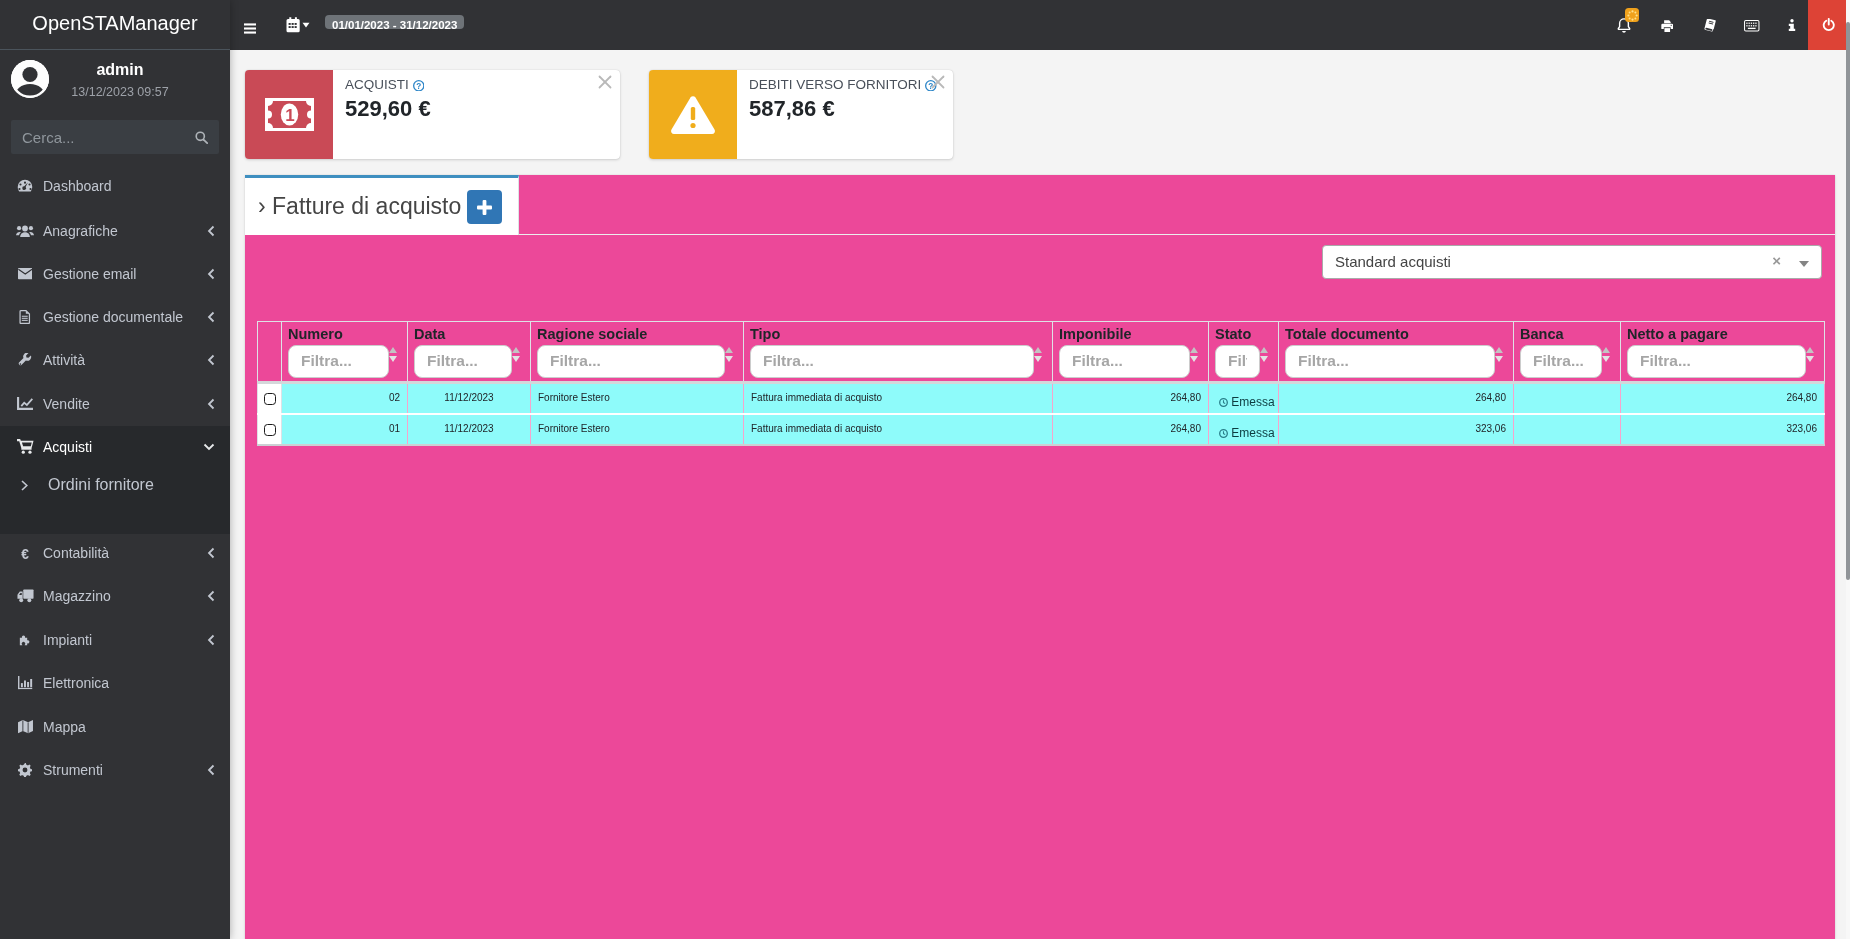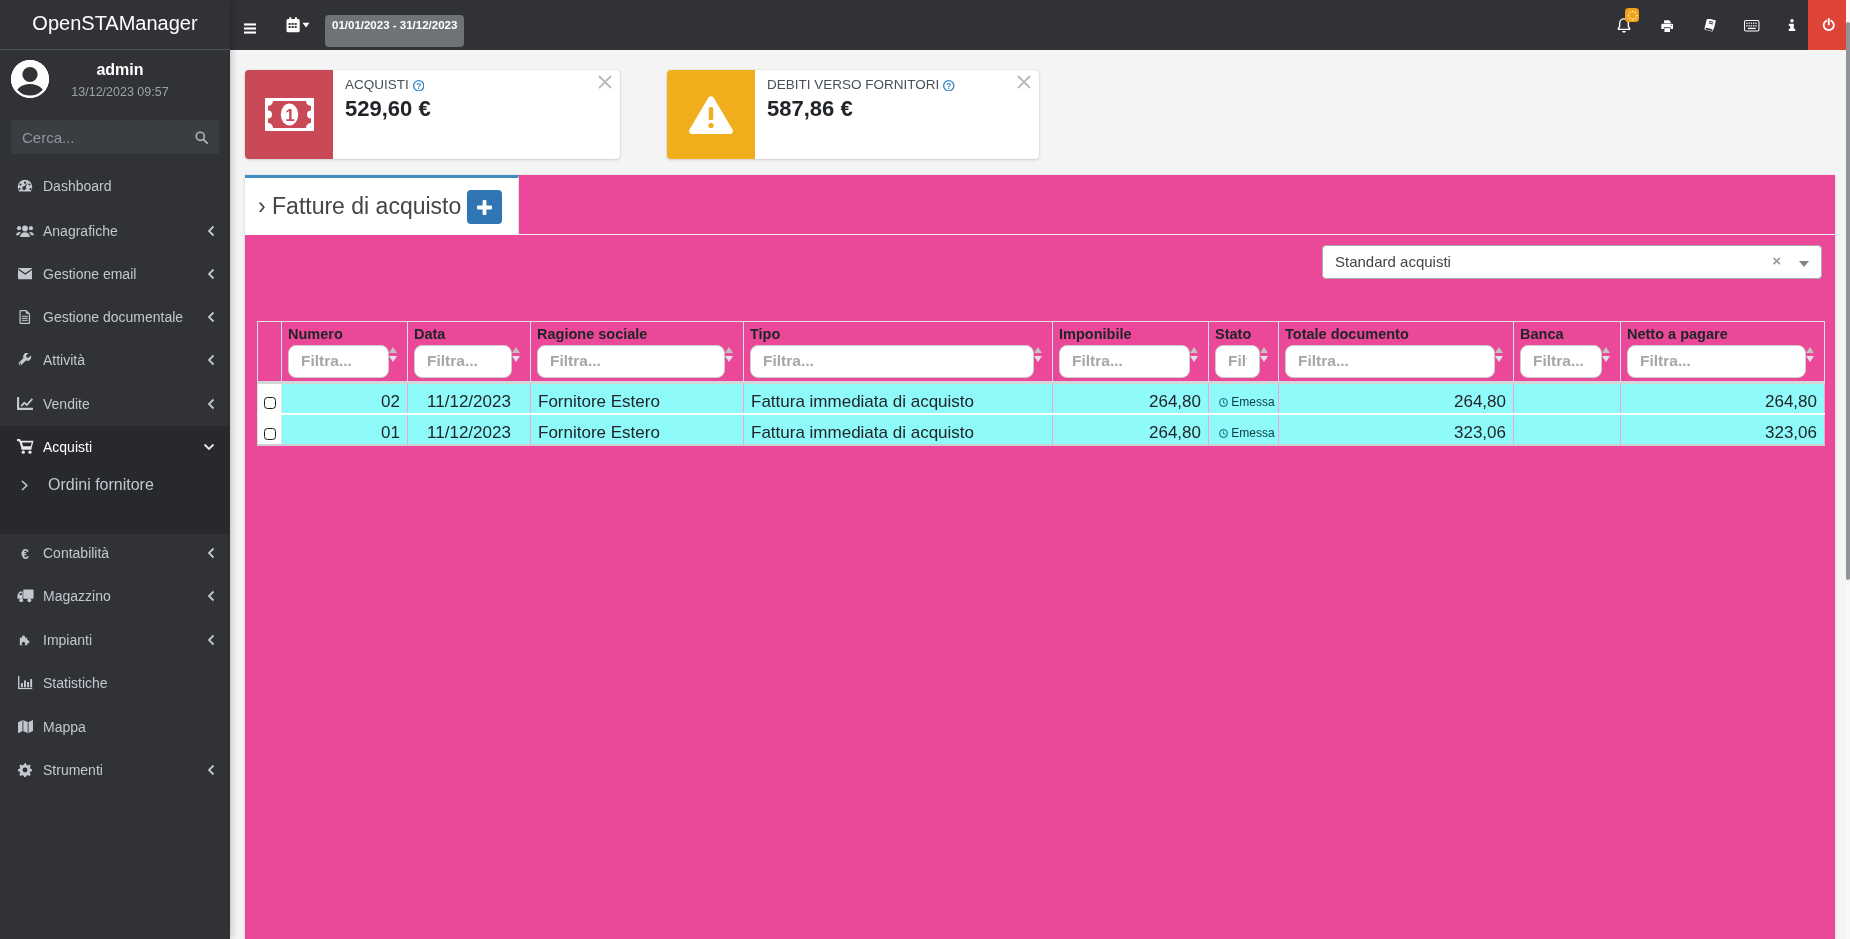--- a/index.html
+++ b/index.html
@@ -23,21 +23,21 @@
 #acqblock { position:absolute; left:0; top:426px; width:230px; height:108px; background:#27292c; z-index:0; }
 .mi { z-index:1; }
 .smi { position:absolute; left:0; width:230px; height:31px;text-decoration:underline; }
 .smi .ic { position:absolute; left:21px; top:0; height:31px; display:flex; align-items:center; }
 .smi .tx { position:absolute; left:48px; top:0; height:31px; display:flex; align-items:center; font-size:16px; color:#c2c7d0; }
 
 
 #topbar { position:absolute; left:230px; top:0; width:1616px; height:50px; background:#313235; }
 #hamb { position:absolute; left:14px; top:20px; }
 #calgrp { position:absolute; left:56px; top:17px; height:16px; }
-#datebadge { position:absolute; left:95px; top:15px; height:32px; background:#6e7378; color:#fff; border-radius:4px; font-size:11.5px; font-weight:bold; line-height:20px; padding:0 7px; }
+#datebadge { position:absolute; left:95px; top:15px; height:14px; background:#6e7378; color:#fff; border-radius:4px; font-size:11.5px; font-weight:bold; line-height:20px; padding:0 7px; }
 .tbico { position:absolute; top:0; width:40px; height:50px; display:flex; align-items:center; justify-content:center; }
 #pwr { position:absolute; left:1578px; top:0; width:38px; height:50px; background:#dd4336; display:flex; align-items:center; justify-content:center; padding-left:3px; }
 #notifbadge { position:absolute; left:1395px; top:8px; width:14px; height:14px; background:#efa11c; border-radius:3.5px; display:flex; align-items:center; justify-content:center; }
 
 
 #content { position:absolute; left:230px; top:50px; width:1616px; height:889px; background:#f4f4f4; }
 
 .infobox { position:absolute; top:20px; height:89px; background:#fff; border-radius:4px; box-shadow:0 0 1px rgba(0,0,0,.2), 0 1px 3px rgba(0,0,0,.15); }
 .infobox .isq { position:absolute; left:0; top:0; width:88px; height:89px; border-radius:4px 0 0 4px; display:flex; align-items:center; justify-content:center; }
 .infobox .lbl { position:absolute; left:100px; top:7px; font-size:13.5px; color:#49505a; }
@@ -59,21 +59,21 @@
 
 
 #tbl { position:absolute; left:12px; top:145.5px; width:1567px; border-collapse:collapse; table-layout:fixed; }
 #tbl th { border:1px solid #dee2e6; border-bottom:3px solid #d4d7da; position:relative; vertical-align:top; padding:4px 6px 3px 6px; text-align:left; }
 #tbl th .hl { font-size:14.5px; font-weight:bold; color:#212529; white-space:nowrap; overflow:hidden; }
 #tbl th input { display:block; margin-top:3px; width:calc(100% - 12px); height:33px; border:1px solid #ccc; border-radius:8px; font-family:"Liberation Sans",sans-serif; font-size:15.5px; font-weight:bold; padding:0 12px; color:#444; outline:none; }
 #tbl th input::placeholder { color:#a6a6a6; opacity:1; font-weight:bold; }
 #tbl th .sort { position:absolute; right:8px; top:25px; width:10px; }
 #tbl th .sa { width:0;height:0;border-left:4.5px solid transparent;border-right:4.5px solid transparent;border-bottom:6px solid #c3c3c3; margin-bottom:3px; }
 #tbl th .sd { width:0;height:0;border-left:4.5px solid transparent;border-right:4.5px solid transparent;border-top:6px solid #e4e4e4; }
-#tbl td { vertical-align:top; height:31.5px; background:#8efbfa; border-left:1px solid rgba(255,255,255,.5); border-right:1px solid rgba(255,255,255,.5); border-top:2px solid #fff; font-size:17px; color:#212529; padding:8.5px 7px 0 7px; white-space:nowrap; overflow:hidden; }
+#tbl td { vertical-align:top; height:31.5px; background:#8efbfa; border-left:1px solid rgba(255,255,255,.5); border-right:1px solid rgba(255,255,255,.5); border-top:2px solid #fff; font-size:10px; color:#212529; padding:8.5px 7px 0 7px; white-space:nowrap; overflow:hidden; }
 #tbl tr.last td { border-bottom:2px solid #ccd0d4; }
 #tbl td.cb { background:#fff; border-left:1px solid #dee2e6; border-right:1px solid #dee2e6; text-align:center; padding:9px 0 0 0; }
 #tbl td.r { text-align:right; }
 #tbl td.c { text-align:center; }
 .ckb { display:inline-block; width:12px; height:12px; border:1.5px solid #1a1a1a; border-radius:3.5px; background:#fff; vertical-align:middle; }
 #tbl td.stato { font-size:12px; color:#0d3c40; padding:11px 4px 0 10px; }
 
 
 #sbar { position:absolute; left:1846px; top:0; width:4px; height:939px; background:#f8f8f8; z-index:9; }
 #sbthumb { position:absolute; left:0; top:22px; width:4px; height:558px; background:#909498; border-radius:2px; }
@@ -206,21 +206,21 @@
           <text x="7" y="10.6" text-anchor="middle" font-size="10" font-weight="bold" fill="#2e86c8" font-family="Liberation Sans">?</text>
         </svg></div>
     <div class="val">529,60 €</div>
     <div class="closex"><svg width="14" height="14" viewBox="0 0 14 14">
           <g stroke="#b9b9b9" stroke-width="1.8" stroke-linecap="round">
             <line x1="1.5" y1="1.5" x2="12.5" y2="12.5"></line>
             <line x1="12.5" y1="1.5" x2="1.5" y2="12.5"></line>
           </g>
         </svg></div>
   </div>
-  <div class="infobox" style="left:419px; width:372px;margin-left:18px;">
+  <div class="infobox" style="left:419px; width:304px;">
     <div class="isq" style="background:#f0ad1c;">
       <svg width="46" height="40" viewBox="0 0 46 40">
           <path d="M20.5 2.5 a3 3 0 0 1 5 0 l19 32 a3 3 0 0 1 -2.5 4.5 h-38 a3 3 0 0 1 -2.5 -4.5 z" fill="#fff"></path>
           <rect x="20.8" y="12" width="4.4" height="13" rx="1.5" fill="#f0ad1c"></rect>
           <circle cx="23" cy="30.5" r="2.6" fill="#f0ad1c"></circle>
         </svg>
     </div>
     <div class="lbl">DEBITI VERSO FORNITORI <svg width="11.5" height="11.5" viewBox="0 0 14 14" style="vertical-align:-2px">
           <circle cx="7" cy="7" r="6.2" fill="none" stroke="#2e86c8" stroke-width="1.6"></circle>
           <text x="7" y="10.6" text-anchor="middle" font-size="10" font-weight="bold" fill="#2e86c8" font-family="Liberation Sans">?</text>
@@ -555,21 +555,21 @@
           <g fill="#c2c7d0">
             <rect x="0" y="0" width="1.5" height="14"></rect>
             <rect x="0" y="12.7" width="15.2" height="1.3"></rect>
             <rect x="3.1" y="7.6" width="2.1" height="4.4"></rect>
             <rect x="6.4" y="4.8" width="2.1" height="7.2"></rect>
             <rect x="9.7" y="6.4" width="2.1" height="5.6"></rect>
             <rect x="13" y="3.2" width="2.1" height="8.8"></rect>
           </g>
         </svg>
       </span>
-      <span class="tx">Statistiche</span>
+      <span class="tx">Elettronica</span>
     </div>
     <div class="mi" style="top:705.5px">
       <span class="ic">
         <svg width="15" height="13.2" viewBox="0 0 17 15">
           <path d="M0 2.5 l5.5 -2.5 l6 2.5 l5.5 -2.5 v12.5 l-5.5 2.5 l-6 -2.5 l-5.5 2.5 z" fill="#c2c7d0"></path>
           <g stroke="#313235" stroke-width="1">
             <line x1="5.5" y1="0.5" x2="5.5" y2="12.5"></line>
             <line x1="11.5" y1="2.8" x2="11.5" y2="14.7"></line>
           </g>
         </svg>

